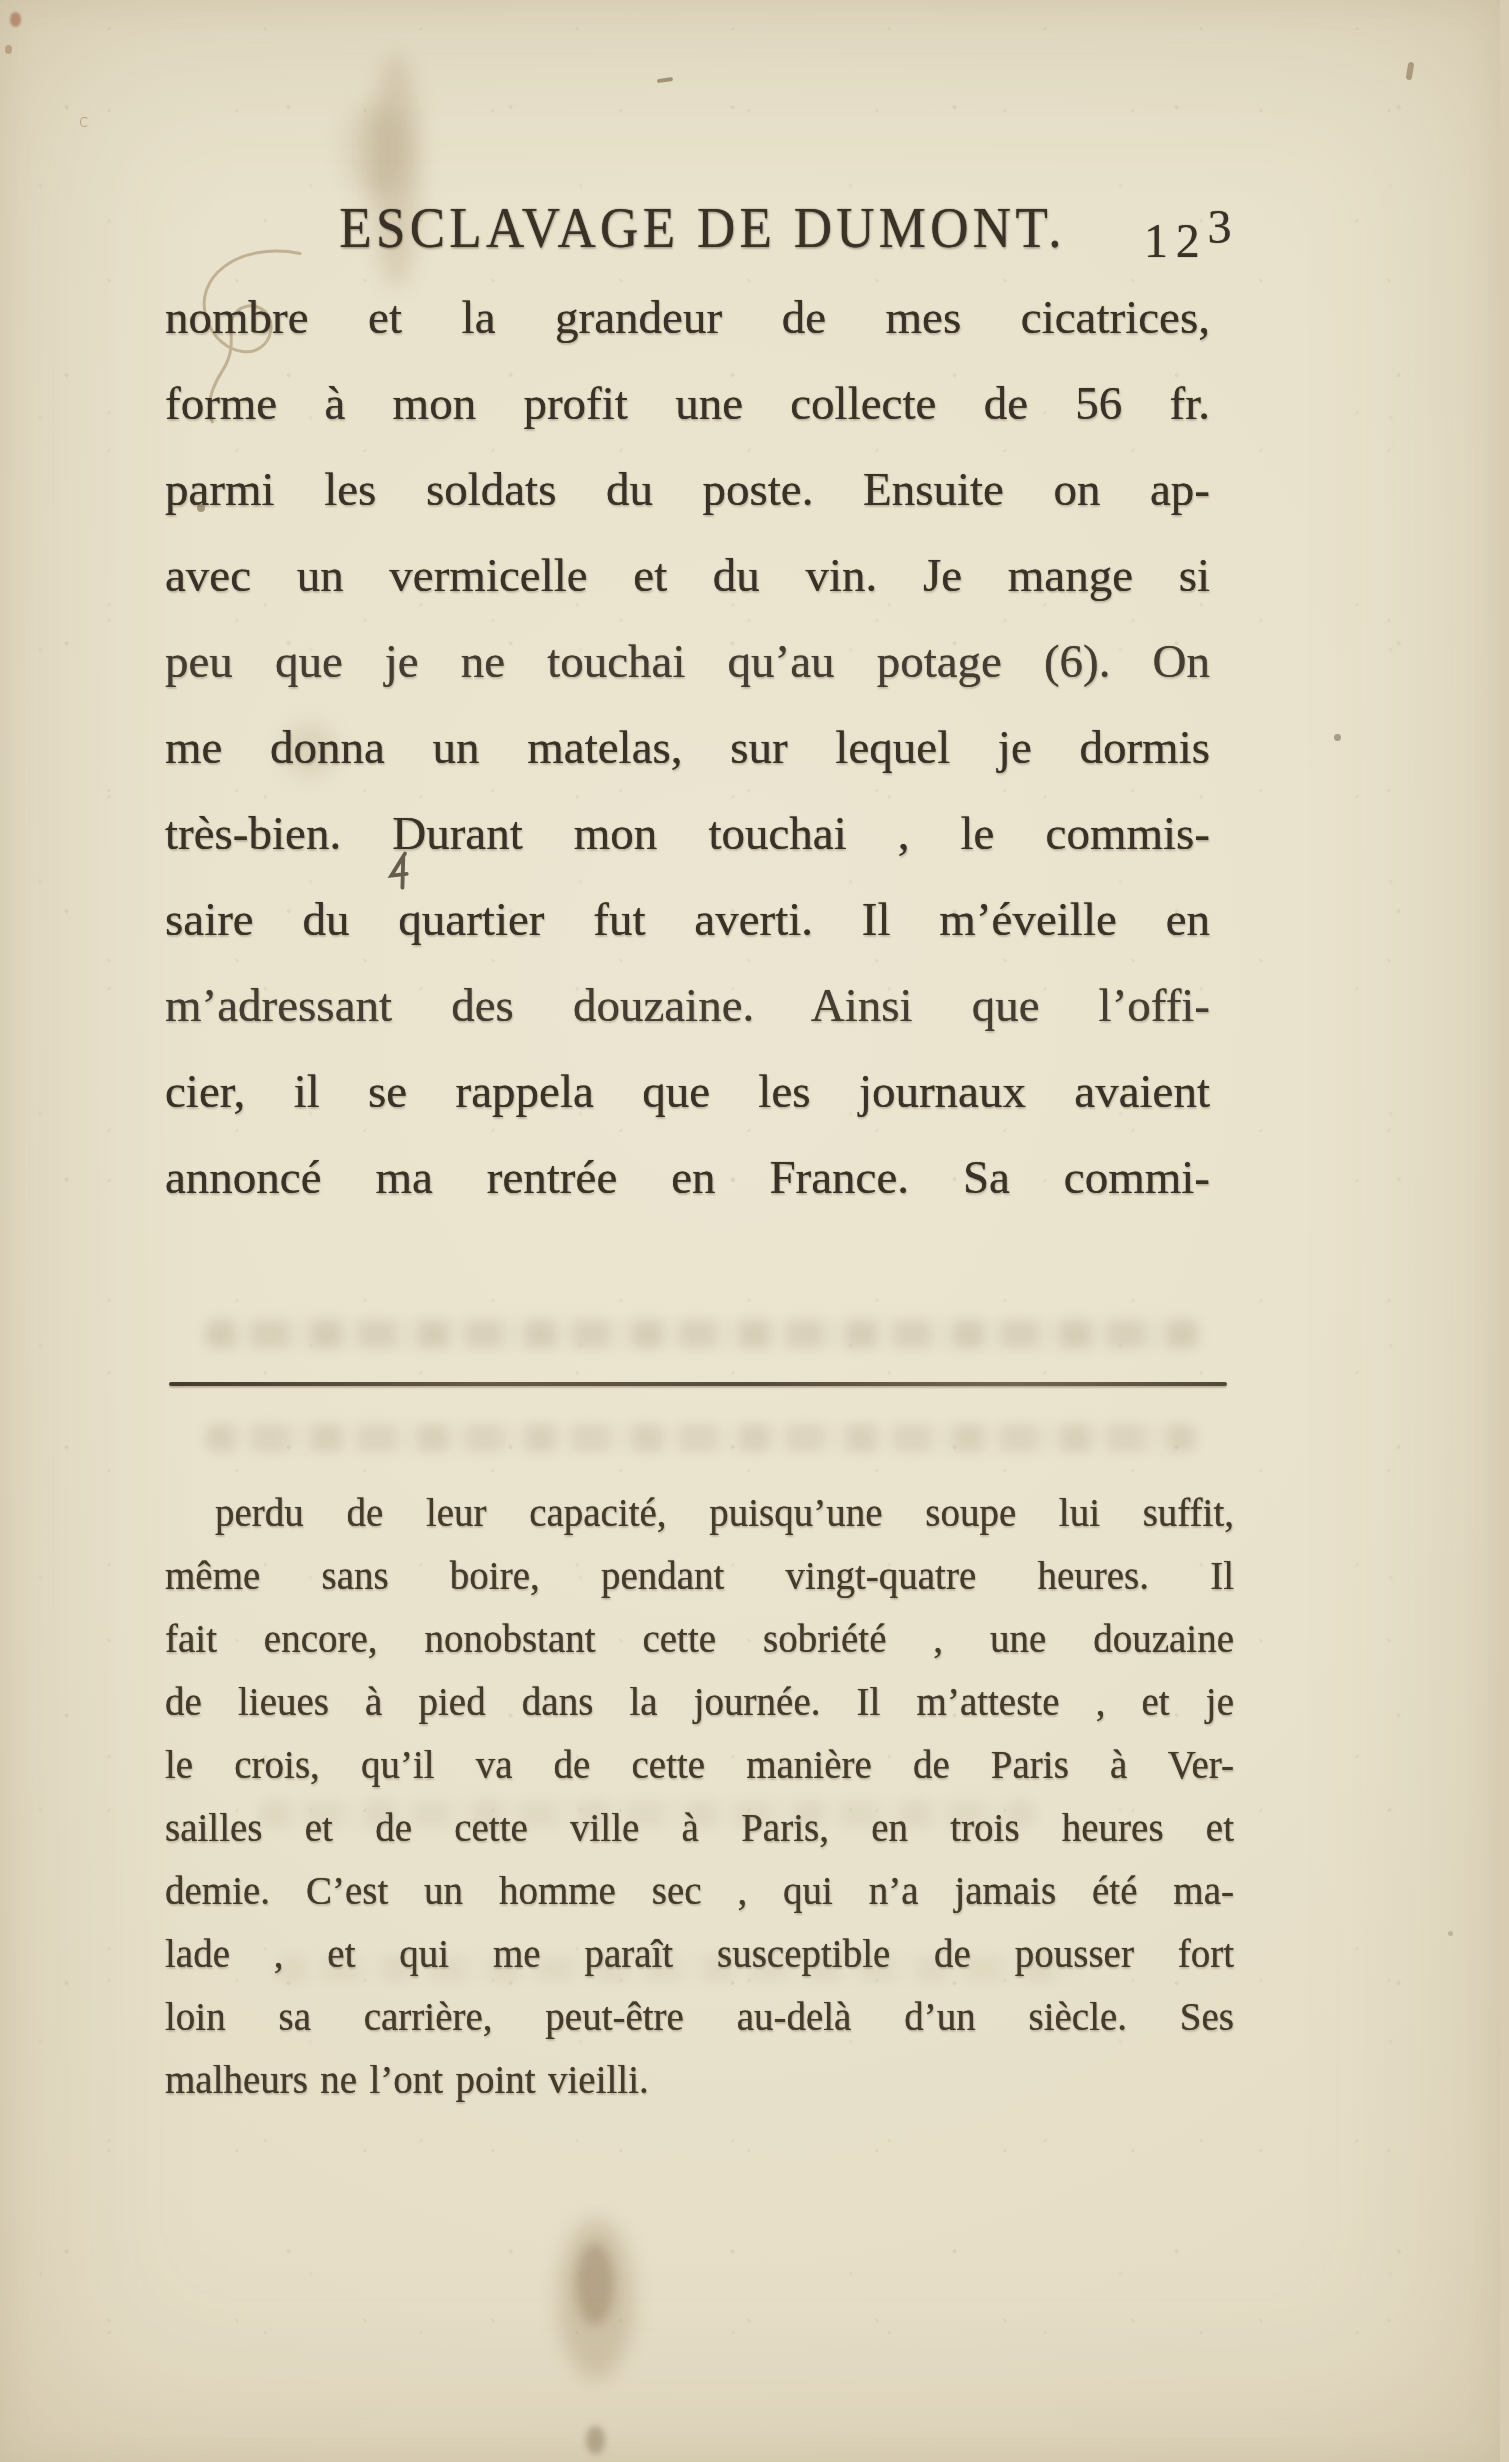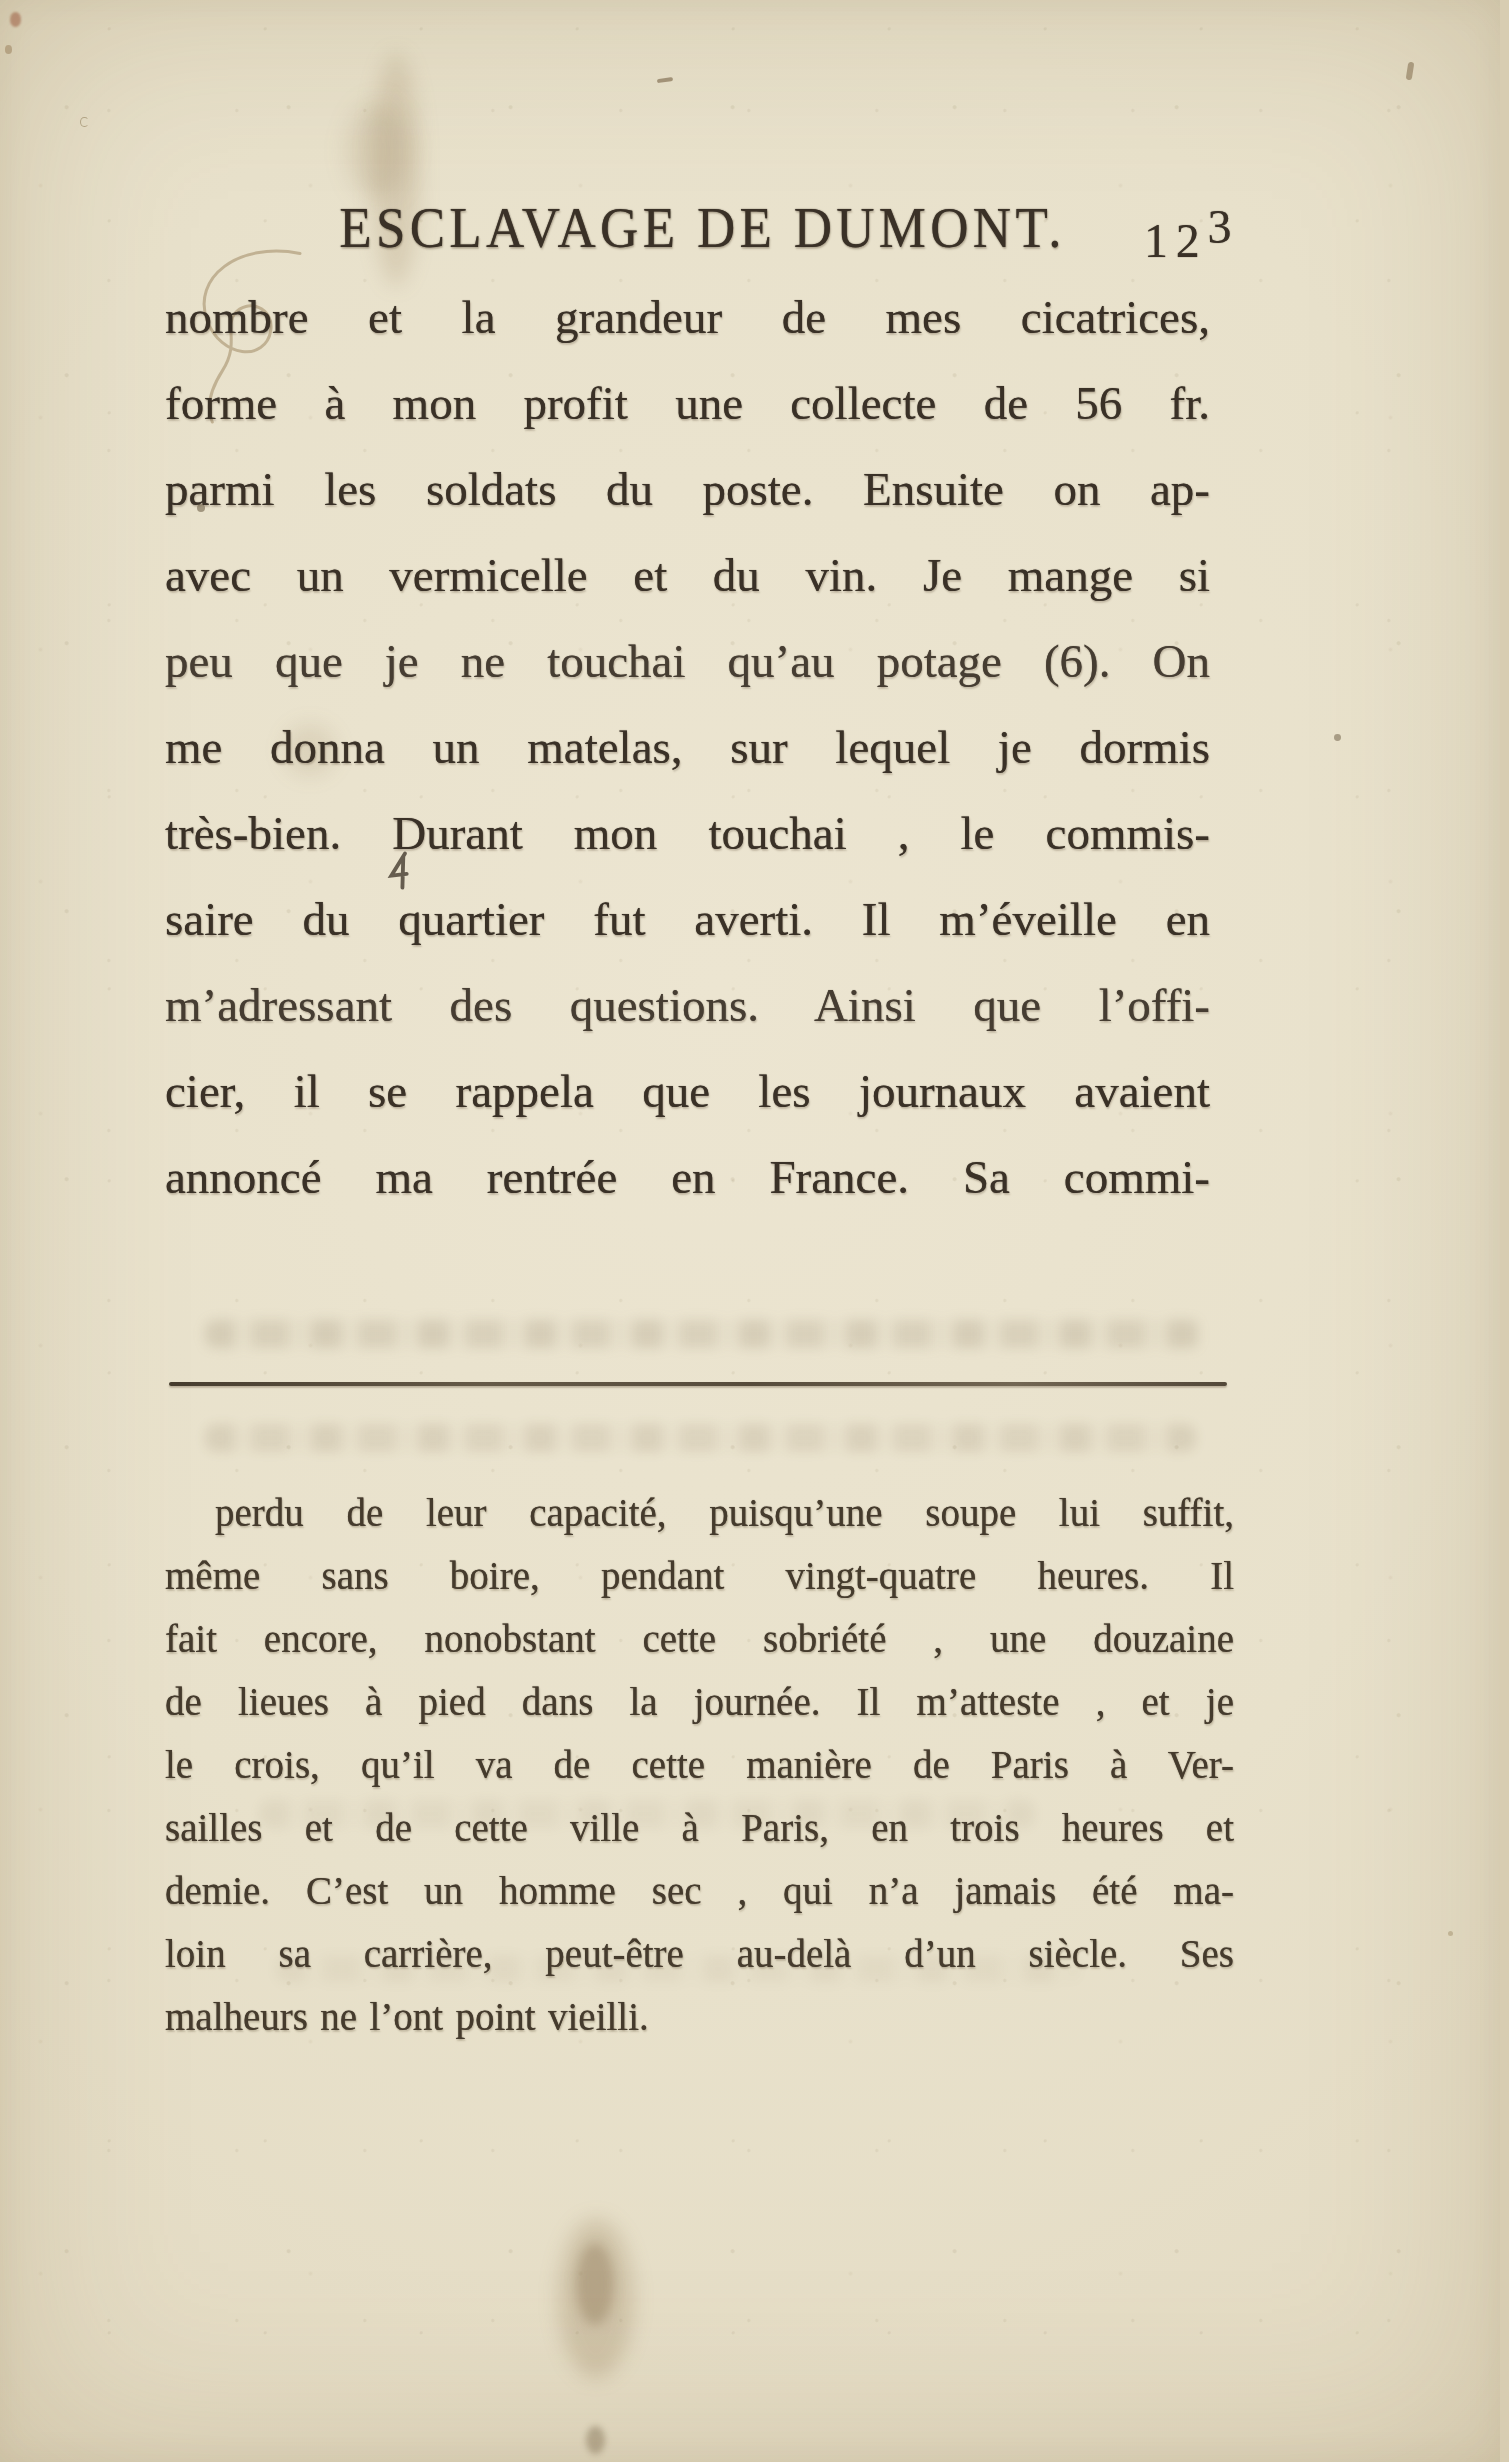--- a/index.html
+++ b/index.html
@@ -159,34 +159,35 @@
 
   <div class="body-text">
       <div class="line">nombre et la grandeur de mes cicatrices,</div>
       <div class="line">forme à mon profit une collecte de 56 fr.</div>
       <div class="line">parmi les soldats du poste. Ensuite on ap-</div>
       <div class="line">avec un vermicelle et du vin. Je mange si</div>
       <div class="line">peu que je ne touchai qu’au potage (6). On</div>
       <div class="line">me donna un matelas, sur lequel je dormis</div>
       <div class="line">très-bien. Durant mon touchai , le commis-</div>
       <div class="line">saire du quartier fut averti. Il m’éveille en</div>
-      <div class="line">m’adressant des questions. Ainsi que l’offi-</div>
+      <div class="line">m’adressant des douzaine. Ainsi que l’offi-</div>
       <div class="line">cier, il se rappela que les journaux avaient</div>
       <div class="line">annoncé ma rentrée en France. Sa commi-</div>
     </div>
 
   <div class="rule"></div>
 
   <div class="footnote">
       <div class="line">perdu de leur capacité, puisqu’une soupe lui suffit,</div>
       <div class="line">même sans boire, pendant vingt-quatre heures. Il</div>
       <div class="line">fait encore, nonobstant cette sobriété , une douzaine</div>
       <div class="line">de lieues à pied dans la journée. Il m’atteste , et je</div>
       <div class="line">le crois, qu’il va de cette manière de Paris à Ver-</div>
       <div class="line">sailles et de cette ville à Paris, en trois heures et</div>
       <div class="line">demie. C’est un homme sec , qui n’a jamais été ma-</div>
+      <div class="line">lade , et qui me paraît susceptible de pousser fort</div>
       <div class="line">loin sa carrière, peut-être au-delà d’un siècle. Ses</div>
       <div class="line">malheurs ne l’ont point vieilli.</div>
     </div>
 
   <div class="vignette"></div>
 </div>
 
 
 </body></html>

